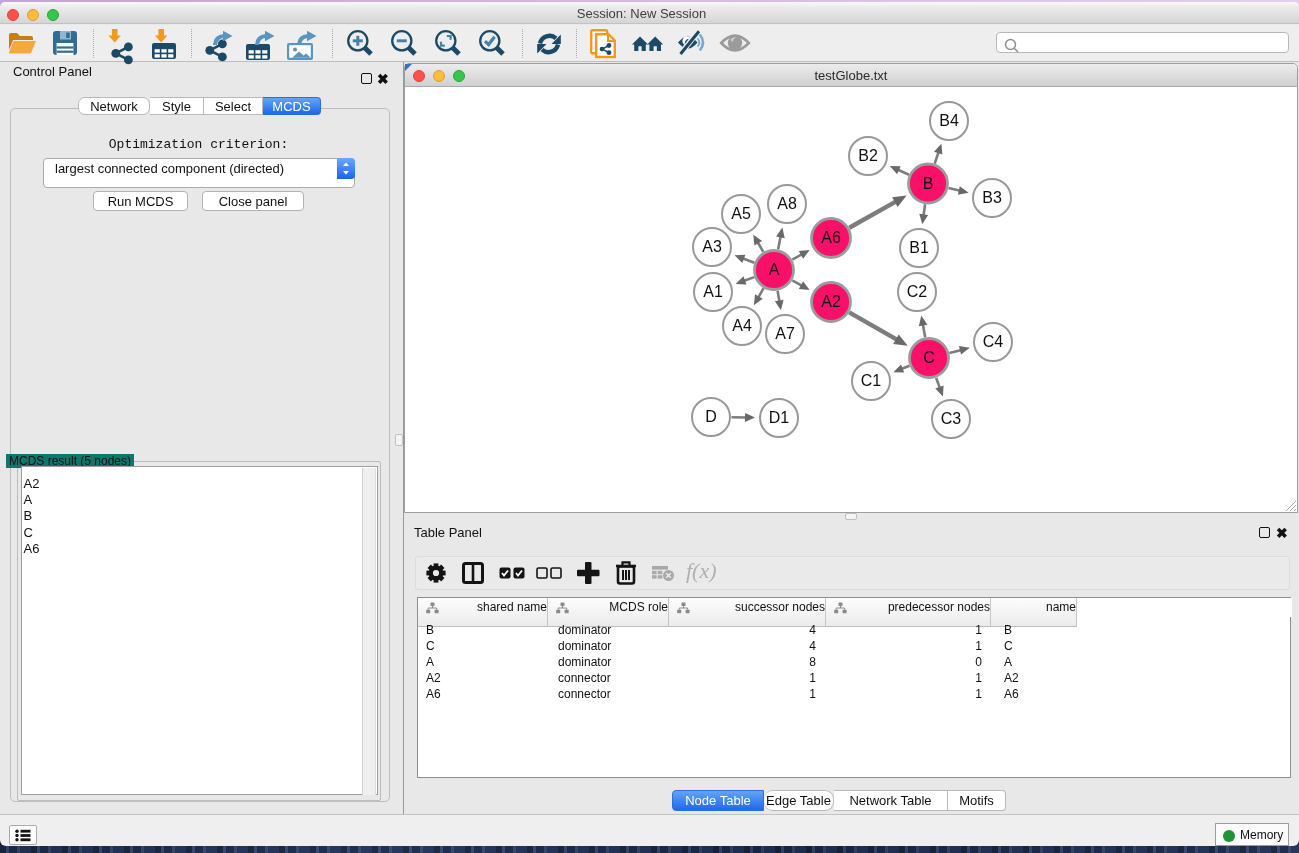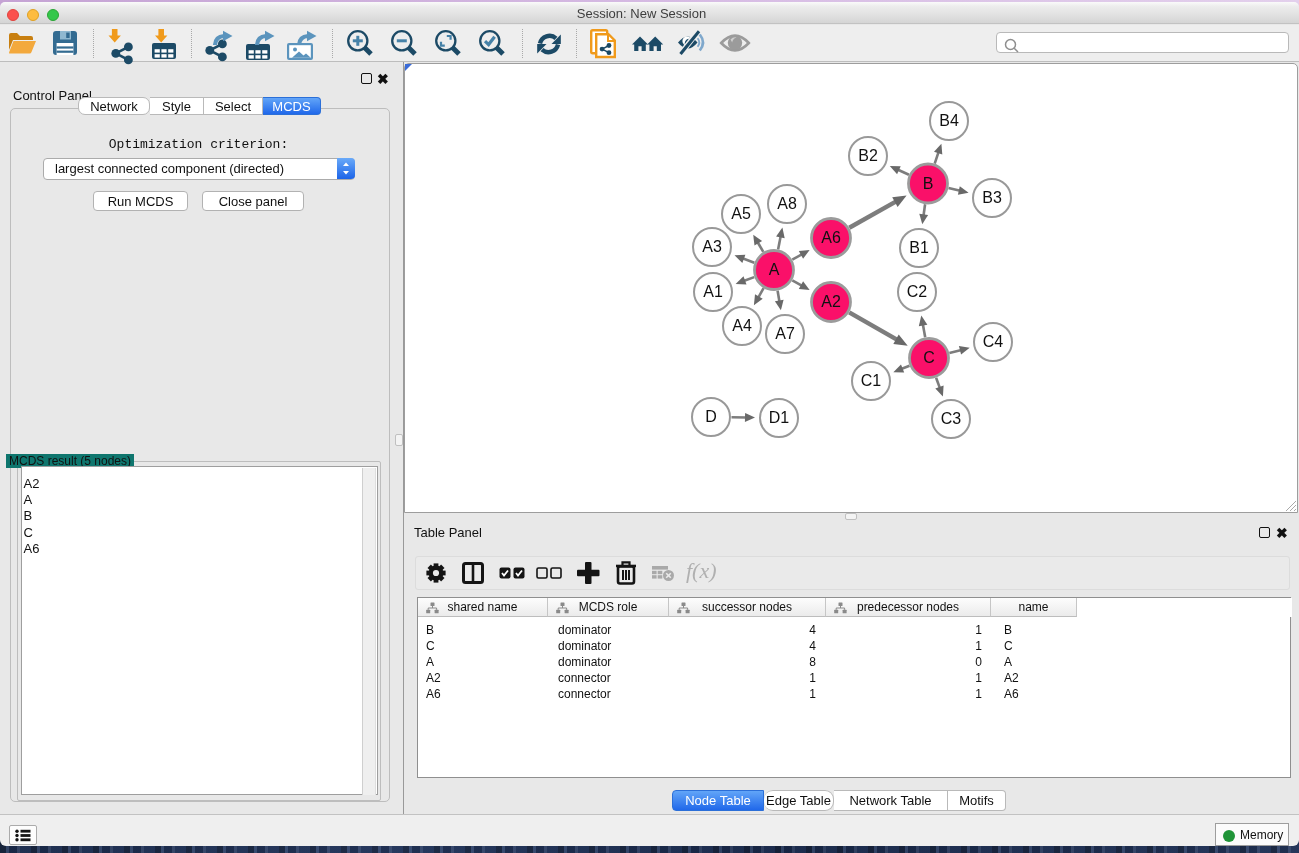--- a/index.html
+++ b/index.html
@@ -32,21 +32,21 @@
   border:1px solid #bdbdbd; border-radius:5px; }
 .tabs { position:absolute; display:flex; }
 .tab { height:18px; background:#fff; border:1px solid #b9b9b9; border-left:none;
   font-size:13px; color:#111; text-align:center; line-height:17px; }
 .tab.first { border-left:1px solid #b9b9b9; border-radius:4px 0 0 4px; }
 .tab.last { border-radius:0 4px 4px 0; }
 .tab.sel { background:linear-gradient(#62a5f8,#2068ea); color:#fff; border-color:#2b6fd8; }
 .btn { position:absolute; background:#fff; border:1px solid #b2b2b2; border-radius:4px;
   font-size:13px; color:#111; text-align:center; }
 #optlabel { left:10px; top:137px; width:377px; text-align:center; font-size:13px; color:#111;font-family:Liberation Mono, monospace; }
-#dropdown { left:43px; top:158px; width:312px; height:22px; background:#fff;
+#dropdown { left:43px; top:158px; width:312px; height:30px; background:#fff;
   border:1px solid #ababab; border-radius:4px; font-size:13px; color:#111; }
 #dropdown .dtext { position:absolute; left:11px; top:2px; }
 #stepper { position:absolute; right:-1px; top:-1px; width:18px; height:21px;
   background:linear-gradient(#6aaaf9,#1c64e8); border-radius:0 4px 4px 0; }
 
 #gbox { left:17px; top:461px; width:364px; height:340px; border:1px solid #bdbdbd;
   border-radius:2px; }
 #gtitle { left:6px; top:454px; background:#0f766e; padding:0 3px; font-size:12px; color:#111; }
 #glist { left:21px; top:466px; width:357px; height:329px; background:#fff;
   border:1px solid #9e9e9e; font-size:13px; color:#111; }
@@ -67,23 +67,23 @@
   border-radius:5px 5px 0 0; }
 #nettitle .title { position:absolute; left:0; right:0; top:4px; text-align:center;
   font-size:13px; color:#2b2b2b; }
 #netcorner { position:absolute; left:0; top:0; width:0; height:0;
   border-top:7px solid #3a6bd8; border-right:7px solid transparent; }
 
 #tbl-toolbar { left:415px; top:556px; width:875px; height:34px; background:#eaeaea;
   border:1px solid #dcdcdc; border-radius:3px; }
 #tbl-box { left:417px; top:597px; width:874px; height:181px; background:#fff;
   border:1px solid #8f8f8f; }
-.hcell { position:absolute; top:0; height:19px; background:linear-gradient(#fdfdfd,#ebebeb);
+.hcell { position:absolute; top:0; height:29px; background:linear-gradient(#fdfdfd,#ebebeb);
   border-right:1px solid #c6c6c6; border-bottom:1px solid #bdbdbd;
-  font-size:12px; color:#111; text-align:center; line-height:19px; }
+  font-size:12px; color:#111; text-align:right; line-height:19px; }
 .trow { position:absolute; font-size:12px; color:#111; height:16px; line-height:16px; }
 .tnum { position:absolute; text-align:right; }
 
 .btab { height:21px; background:#fff; border:1px solid #b9b9b9; border-left:none;
   font-size:13px; color:#111; text-align:center; line-height:20px; }
 
 #statusbar { left:0; top:814px; width:1299px; height:32px; background:#efefef;
   border-top:1px solid #c2c2c2; border-radius:0 0 6px 6px; }
 #wallpaper-bot { left:0; top:838px; width:1299px; height:15px; z-index:-1;
   background:linear-gradient(to right,#1f3050,#2a3d63 30%,#1c2c4c 60%,#283a5e); }
@@ -262,21 +262,21 @@
 <path d="M10.5 5.5 Q13 2.8 16.5 3.4 Q12.5 4.8 12.2 8.6 Z" fill="#cfcfcf"></path>
     </svg>
   <div id="searchbox">
     <svg width="16" height="16" style="left:7px;top:5px" viewBox="0 0 16 16">
       <circle cx="6.5" cy="6.5" r="5" fill="none" stroke="#8e8e8e" stroke-width="1.5"></circle>
       <line x1="10.2" y1="10.2" x2="14" y2="14" stroke="#8e8e8e" stroke-width="1.5"></line>
     </svg>
   </div>
 </div>
 
-<div class="abs phead" style="left:13px;top:88px;">Control Panel</div>
+<div class="abs phead" style="left:13px;top:64px;">Control Panel</div>
 <div class="pbtn-sq" style="left:361px;top:73px;"></div>
 <div class="pbtn-x" style="left:377px;top:74px;">✖</div>
 <div class="abs" id="cpanel-box"></div>
 <div class="tabs" style="left:78px;top:97px;">
   <div class="tab first" style="width:72px;border-radius:7px;">Network</div>
   <div class="tab" style="width:54px;">Style</div>
   <div class="tab" style="width:59px;">Select</div>
   <div class="tab sel last" style="width:58px;">MCDS</div>
 </div>
 <div class="abs" id="optlabel">Optimization criterion:</div>
@@ -296,20 +296,26 @@
 <div class="abs" id="glist">
   <div class="items">A2<br>A<br>B<br>C<br>A6</div>
   <div id="gscroll"></div>
 </div>
 
 <div class="abs" id="vdiv"></div>
 <div class="abs" id="vgrip"></div>
 <div class="abs" id="hgrip"></div>
 
 <div class="abs" id="netwin">
+  <div id="nettitle">
+    <div class="title">testGlobe.txt</div>
+    <div class="tl" style="left:7.5px;top:5.5px;width:12px;height:12px;background:#fb514d;border:0.5px solid #e0433e;"></div>
+    <div class="tl" style="left:27.5px;top:5.5px;width:12px;height:12px;background:#fdbc40;border:0.5px solid #dfa023;"></div>
+    <div class="tl" style="left:47.5px;top:5.5px;width:12px;height:12px;background:#34c74b;border:0.5px solid #2aa535;"></div>
+  </div>
   <div id="netcorner"></div>
   <svg width="891" height="423" style="left:1px;top:24px" viewBox="0 0 891 423">
   <g stroke="#7d7d7d" stroke-linecap="butt">
   <line x1="357.3" y1="163.9" x2="351.5" y2="154.0" stroke-width="2.6"></line>
   <line x1="372.1" y1="161.4" x2="374.7" y2="147.9" stroke-width="2.6"></line>
   <line x1="348.3" y1="174.7" x2="336.5" y2="170.3" stroke-width="2.6"></line>
   <line x1="348.2" y1="189.1" x2="337.6" y2="193.0" stroke-width="2.6"></line>
   <line x1="357.6" y1="200.2" x2="352.1" y2="209.8" stroke-width="2.6"></line>
   <line x1="371.6" y1="202.7" x2="373.5" y2="214.0" stroke-width="2.6"></line>
   <line x1="386.3" y1="171.7" x2="396.2" y2="166.2" stroke-width="2.6"></line>

